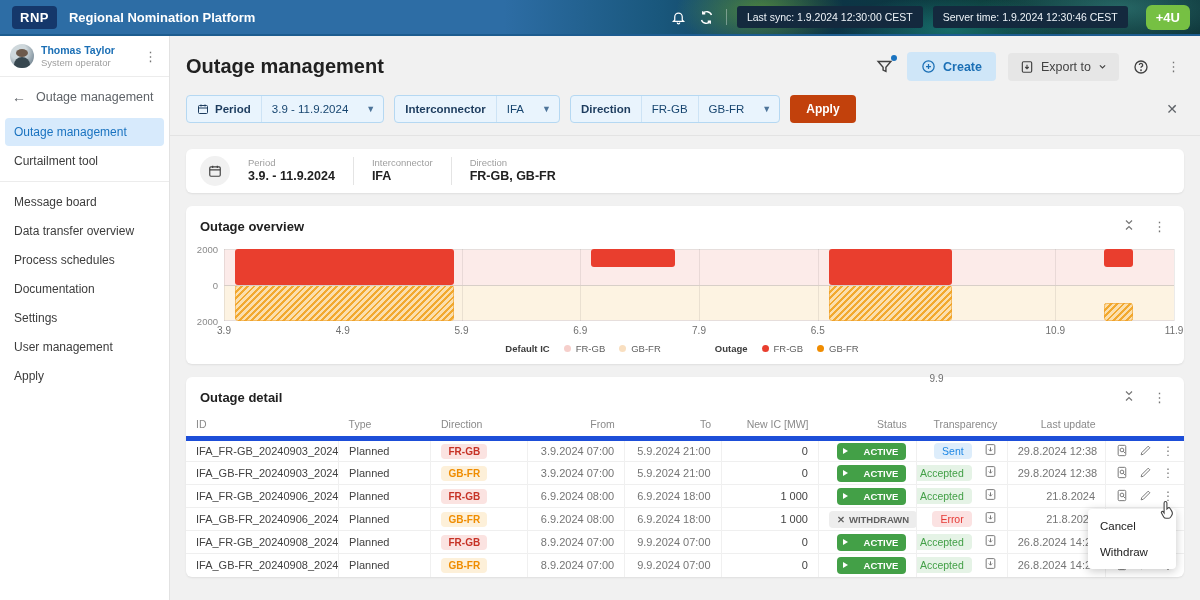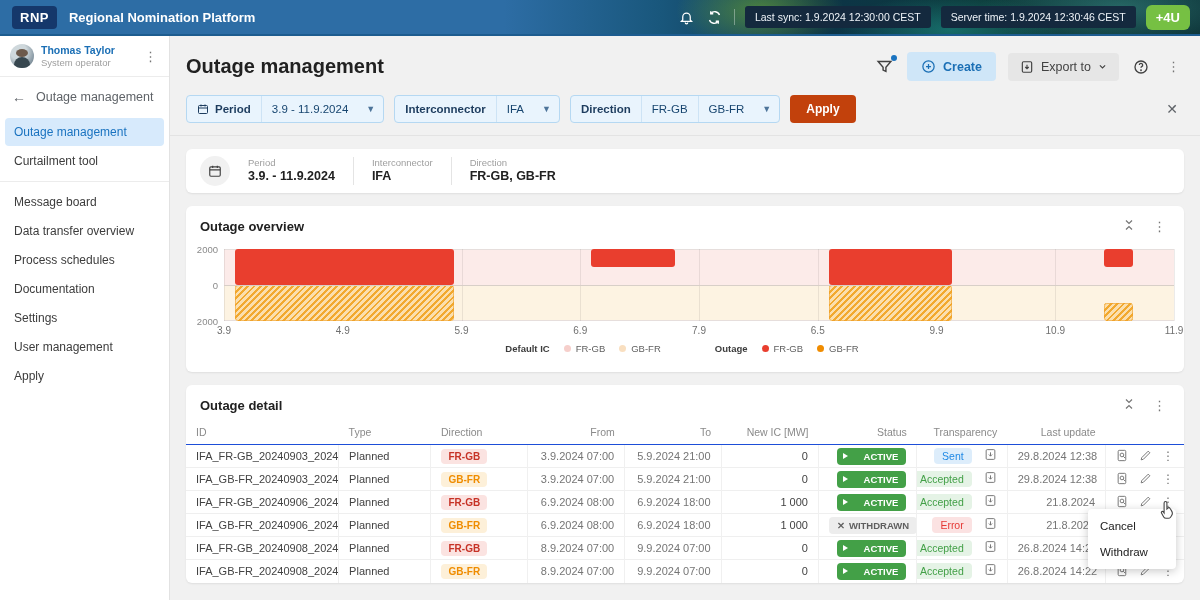--- a/index.html
+++ b/index.html
@@ -13,21 +13,21 @@
       radial-gradient(200px 60px at 1120px 8px, rgba(90,200,190,.35), rgba(90,200,190,0) 70%),
       linear-gradient(90deg,#2d6da5 0%,#2d6da5 42%,#19577c 55%,#0c3448 68%,#0d3a3a 82%,#0a2e33 100%);
     border-bottom:2px solid #1d5c8f;
   }
   .logo-box { background:#15386b; color:#fff; font-weight:bold; font-size:13px; padding:4px 8px; border-radius:4px; letter-spacing:.5px; }
   .app-title { color:#fff; font-weight:bold; font-size:13px; margin-left:12px; }
   .topbar-right { margin-left:auto; display:flex; align-items:center; gap:10px; }
   .tb-icon { width:18px; height:18px; display:flex; align-items:center; justify-content:center; color:#fff; }
   .tb-divider { width:1px; height:16px; background:rgba(255,255,255,.35); }
   .tb-pill { background:#14293e; color:#eef3f8; font-size:10.5px; padding:5px 10px; border-radius:3px; white-space:nowrap; }
-  .badge-4u { background:#76c043; color:#fff; font-weight:bold; font-size:13px; padding:5px 10px; border-radius:6px; border:none; cursor:pointer; }
+  .badge-4u { background:#76c043; color:#fff; font-weight:bold; font-size:13px; padding:5px 10px; border-radius:6px; border:none; cursor:pointer;margin-left:8px; }
 
   
   .shell { display:flex; height:564px; }
   .sidebar { width:170px; background:#fff; border-right:1px solid #e2e2e2; flex-shrink:0; }
   .user-row { display:flex; align-items:center; padding:8px 8px 8px 10px; border-bottom:1px solid #ececec; }
   .avatar { width:24px; height:24px; border-radius:50%; background:radial-gradient(circle at 35% 30%, #cfd8dc 0 35%, #8a9aa5 70%, #5b6b75 100%); position:relative; overflow:hidden; flex-shrink:0; }
   .avatar::after{ content:""; position:absolute; left:6px; top:5px; width:12px; height:8px; border-radius:50%; background:#6d5a4c; }
   .avatar::before{ content:""; position:absolute; left:4px; top:13px; width:16px; height:12px; border-radius:8px 8px 0 0; background:#37474f; }
   .user-meta { margin-left:7px; line-height:1.2; }
   .user-name { color:#1b6fb5; font-size:10.5px; font-weight:bold; }
@@ -69,21 +69,21 @@
   .summary-col + .summary-col { border-left:1px solid #e4e4e4; }
   .sum-label { font-size:9.5px; color:#9e9e9e; }
   .sum-value { font-size:12.5px; font-weight:bold; color:#212121; }
 
   
   .sec-head { display:flex; align-items:center; padding:11px 14px 8px 14px; }
   .sec-title { font-size:13px; font-weight:bold; color:#212121; }
   .sec-icons { margin-left:auto; display:flex; align-items:center; gap:14px; color:#757575; }
 
   
-  .chart-wrap { padding:6px 10px 16px 4px; }
+  .chart-wrap { padding:6px 10px 8px 4px; }
   .chart-grid { display:flex; }
   .ylabels { width:34px; position:relative; height:72px; }
   .ylabels div { position:absolute; right:6px; font-size:9.5px; color:#8a8a8a; transform:translateY(-50%); }
   .plot { position:relative; flex:1; height:72px; }
   .band-top { position:absolute; left:0; right:0; top:0; height:36px; background:#fcebe9; }
   .band-bottom { position:absolute; left:0; right:0; top:36px; height:36px; background:#fdf3e2; }
   .zero-line { position:absolute; left:0; right:0; top:36px; height:1px; background:#d8cfc8; z-index:2; }
   .plot-border { position:absolute; left:0; right:0; height:1px; background:#e6dedc; }
   .gridline { position:absolute; top:0; bottom:0; width:1px; background:rgba(120,110,105,.14); }
   .bar { position:absolute; border-radius:3px; z-index:1; }
@@ -93,21 +93,21 @@
   .xlabels div { position:absolute; transform:translateX(-50%); font-size:10px; color:#6f6f6f; top:4px; }
   .legend { display:flex; justify-content:center; align-items:center; gap:14px; padding:6px 0 2px 0; font-size:9.5px; color:#5f5f5f; }
   .legend b { color:#3c3c3c; font-size:9.5px; }
   .lg-item { display:flex; align-items:center; gap:5px; }
   .dot { width:7px; height:7px; border-radius:50%; }
 
   
   table { border-collapse:collapse; table-layout:fixed; width:calc(100% - 0px); }
   col.c-id{width:152px} col.c-type{width:92px} col.c-dir{width:96px} col.c-from{width:97px} col.c-to{width:96px}
   col.c-mw{width:97px} col.c-status{width:98px} col.c-trans{width:90px} col.c-upd{width:98px} col.c-act{width:78px}
-  thead th { font-size:10.5px; color:#8a8a8a; font-weight:normal; padding:4px 10px 6px 10px; text-align:left; border-bottom:1px solid #1d4ed8; }
+  thead th { font-size:10.5px; color:#8a8a8a; font-weight:normal; padding:4px 10px 6px 10px; text-align:left; border-bottom:5px solid #1d4ed8; }
   th.num, td.num { text-align:right; }
   tbody td { font-size:11px; color:#424242; padding:0 10px; height:23px; border-top:1px solid #efefef; border-left:1px solid #f0f0f0; white-space:nowrap; overflow:hidden; }
   tbody td:first-child { border-left:none; }
   td.dt { color:#757575; }
   .pill { display:inline-block; font-size:10px; font-weight:bold; border-radius:4px; padding:2px 7px; }
   .d-fr { background:#fbe3e1; color:#c63226; }
   .d-gb { background:#fdf0d9; color:#ef8c00; }
   .st-active { background:#43a047; color:#fff; border-radius:4px; font-size:9.5px; font-weight:bold; padding:3px 8px 3px 6px; display:inline-flex; align-items:center; gap:16px; }
   .st-active .tri { width:0; height:0; border-left:5px solid #fff; border-top:3.5px solid transparent; border-bottom:3.5px solid transparent; display:inline-block; }
   .st-withdrawn { background:#ededed; color:#5f5f5f; border-radius:4px; font-size:9.5px; font-weight:bold; padding:3px 8px; display:inline-flex; align-items:center; gap:4px; }
@@ -326,21 +326,21 @@
                 <div class="bar gb" style="left: 92.6%; width: 3.1%; height: 18px; top: 54px;"></div>
               </div>
           </div>
           <div class="xlabels" id="xlabels">
               <div style="left: 0%;">3.9</div>
               <div style="left: 12.5%;">4.9</div>
               <div style="left: 25%;">5.9</div>
               <div style="left: 37.5%;">6.9</div>
               <div style="left: 50%;">7.9</div>
               <div style="left: 62.5%;">6.5</div>
-              <div style="left: 75%;">9.9</div>
+              <div style="left: 75%; margin-top: 48px;">9.9</div>
               <div style="left: 87.5%;">10.9</div>
               <div style="left: 100%;">11.9</div>
             </div>
           <div class="legend" id="legend">
               <b>Default IC</b>
               <span class="lg-item">
                 <span class="dot" style="background: rgb(246, 207, 203);"></span>
                 <span>FR-GB</span>
               </span>
               <span class="lg-item">

